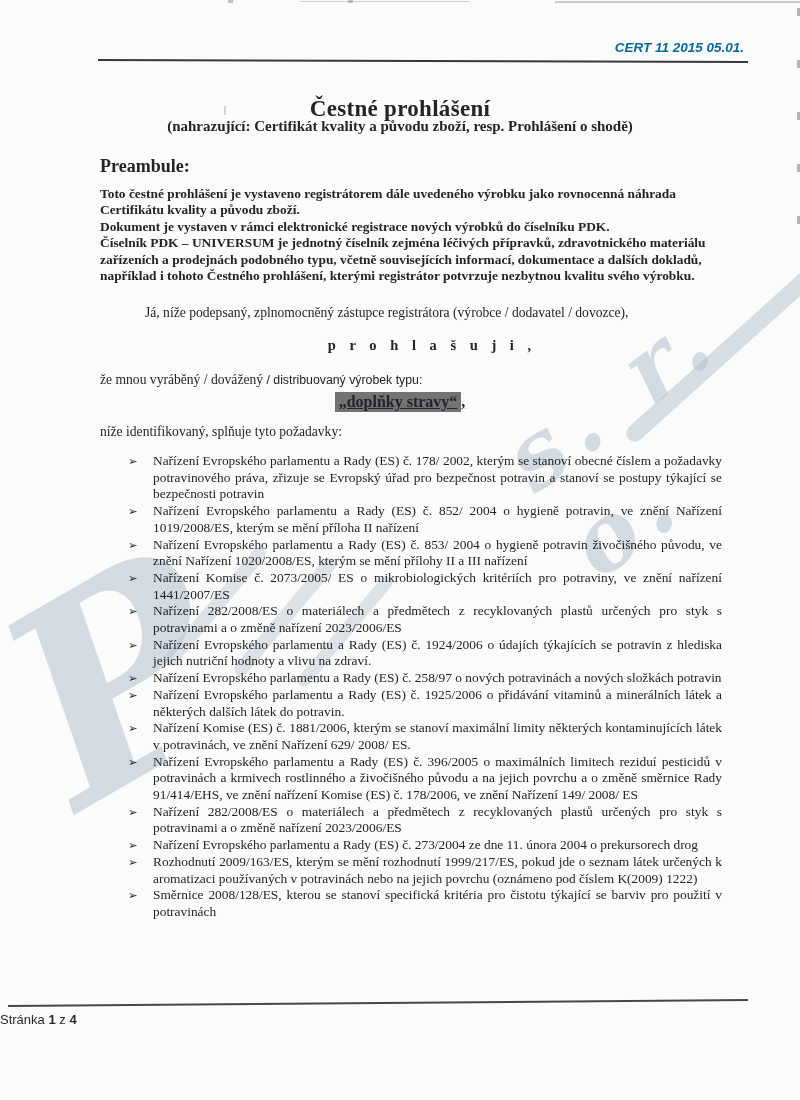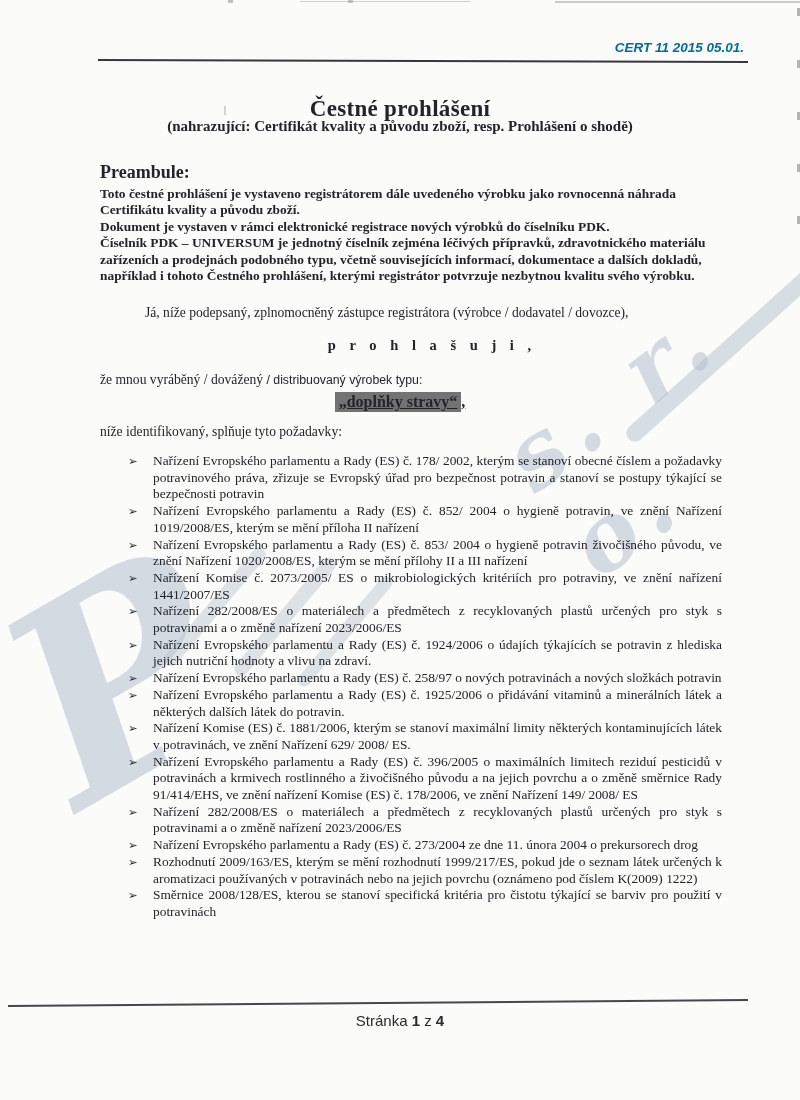--- a/index.html
+++ b/index.html
@@ -29,43 +29,43 @@
 
   
   .cert{position:absolute;top:40px;right:56px;font-family:"Liberation Sans",sans-serif;
         font-style:italic;font-weight:bold;font-size:13.5px;color:#0369a1;}
   .top-rule{position:absolute;left:98px;top:60px;width:650px;height:2px;background:#38383e;transform:rotate(0.18deg);}
 
   .title{position:absolute;top:96px;left:0;width:100%;text-align:center;font-size:23px;font-weight:bold;letter-spacing:.3px;}
   .subtitle{position:absolute;top:118px;left:0;width:100%;text-align:center;font-size:15px;font-weight:bold;}
 
   
-  .pre-head{position:absolute;left:100px;top:156px;font-size:18px;font-weight:bold;margin-top:6px;}
+  .pre-head{position:absolute;left:100px;top:156px;font-size:18px;font-weight:bold;}
   .pre-lines{position:absolute;left:100px;top:186px;font-size:13.4px;font-weight:bold;line-height:16.4px;white-space:nowrap;}
 
   
   .intro{position:absolute;left:145px;top:305px;font-size:13.6px;}
   .verb{position:absolute;left:0;top:337px;width:100%;text-align:center;font-size:14.5px;font-weight:bold;letter-spacing:5px;padding-left:32px;}
   .product-line{position:absolute;left:100px;top:372px;font-size:13.6px;}
   .product-line .sans{font-family:"Liberation Sans",sans-serif;font-size:12.3px;}
   .product-type{position:absolute;left:0;top:393px;width:100%;text-align:center;font-size:16px;font-weight:bold;}
   .product-type .hl{background:#737373;text-decoration:underline;padding:1px 4px 2px 4px;}
   .product-type .comma{text-decoration:underline;}
   .req-line{position:absolute;left:100px;top:424px;font-size:13.6px;}
 
   
   .req-list{position:absolute;left:128px;top:453px;width:594px;font-size:13.4px;line-height:16.7px;}
   .req-item{position:relative;padding-left:25px;text-align:justify;}
   .req-item .b{font-weight:normal;}
   .req-bullet{position:absolute;left:0;top:0;font-size:11.5px;}
 
   
   .footer-rule{position:absolute;left:8px;top:1002px;width:740px;height:2px;background:#46464c;transform:rotate(-0.45deg);}
-  .footer-text{position:absolute;left:0;top:1012px;width:100%;text-align:center;
-               font-family:"Liberation Sans",sans-serif;font-size:15px;color:#2a2a30;}
+  .footer-text{position:absolute;left:0;top:1012px;width:100%;
+               font-family:"Liberation Sans",sans-serif;font-size:13px;color:#2a2a30;}
   .footer-text .b{font-weight:bold;}
 </style>
 </head>
 <body>
 
 <div class="page">
 
   <div class="wm wm-initial">P</div>
   <div class="wm wm-sro">s. r. o.</div>
   <div class="wm-slash"></div>

